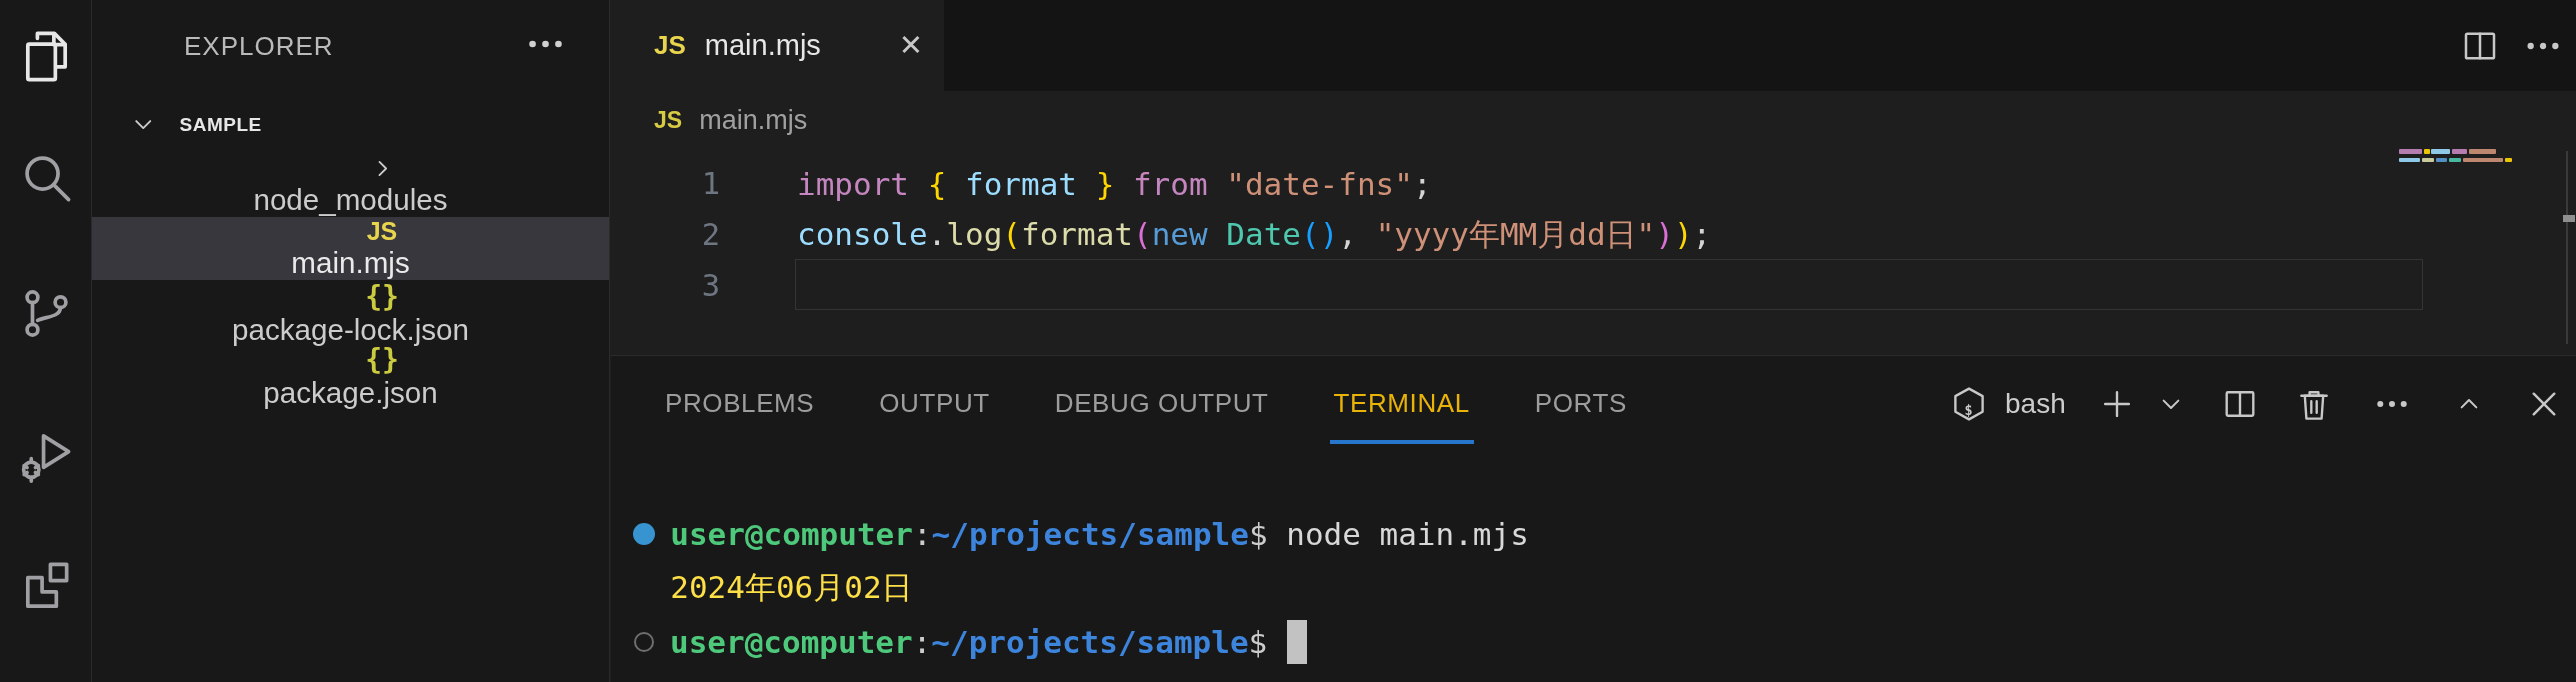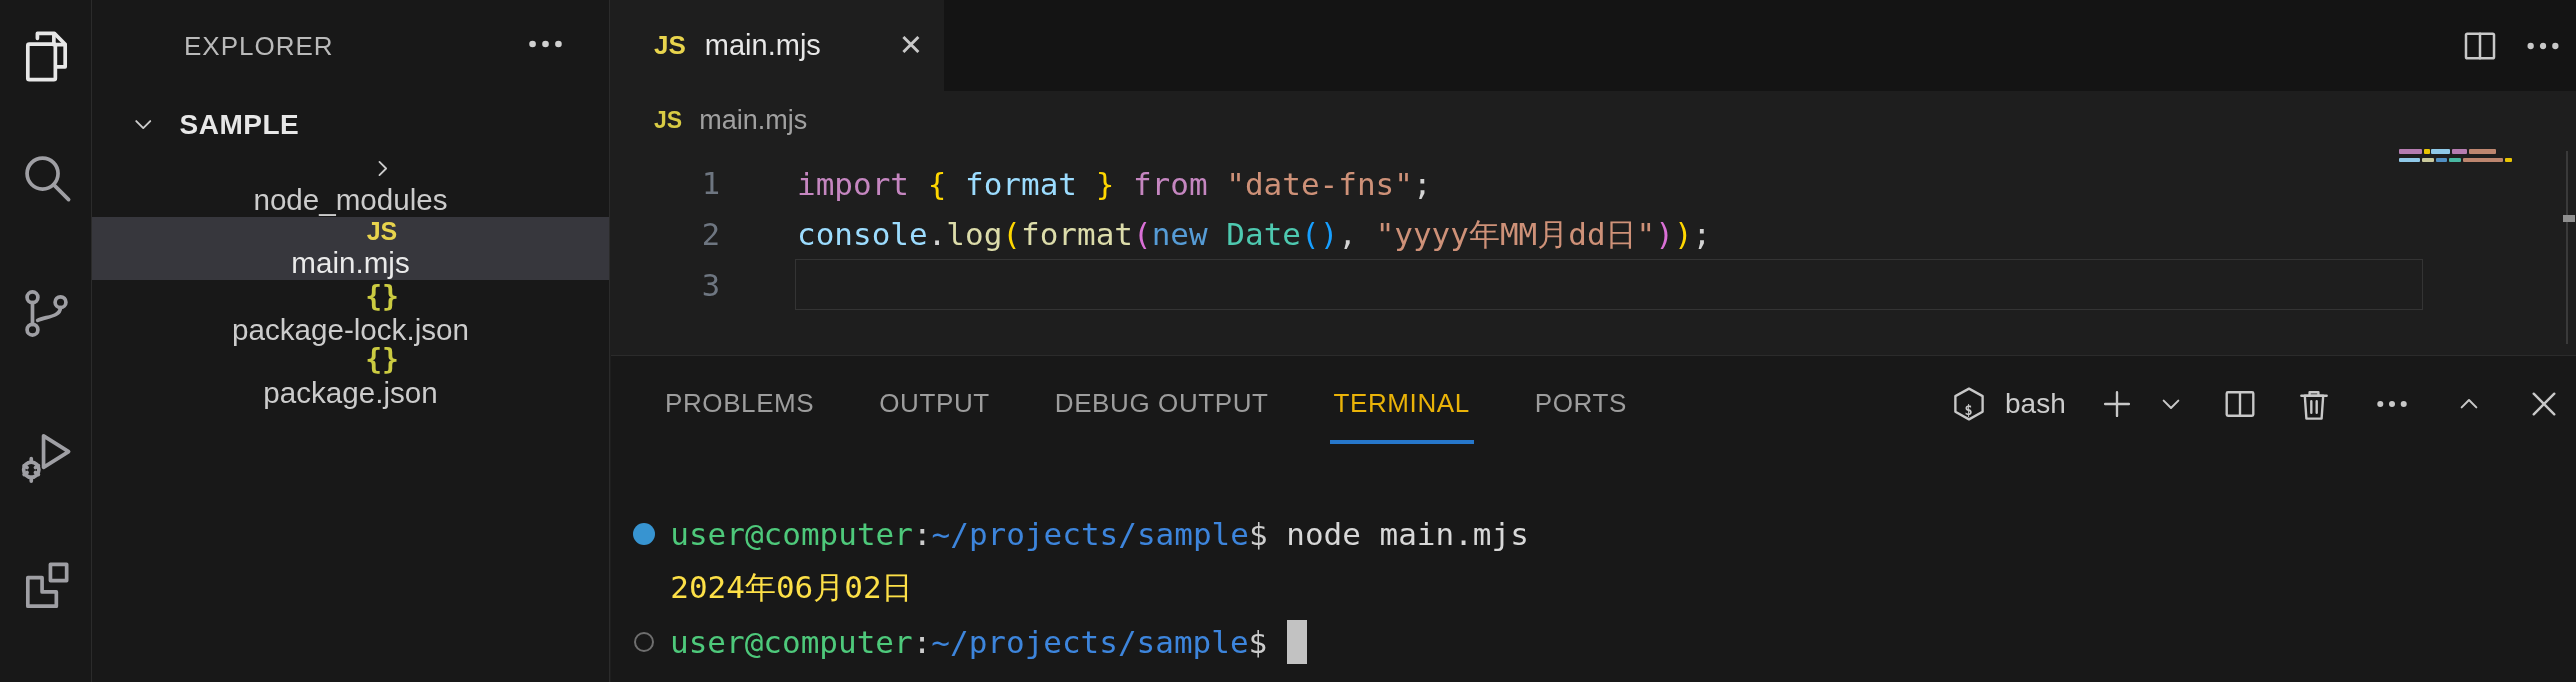--- a/index.html
+++ b/index.html
@@ -18,21 +18,21 @@
 
   
   .sidebar{position:absolute;left:92px;top:0;width:518px;height:683px;background:#181818;
     border-right:1px solid #2b2b2b;box-sizing:border-box;color:#cccccc;}
   .sb-title{position:absolute;left:92px;top:30.5px;font-size:26px;letter-spacing:1px;color:#bababa;white-space:nowrap;}
   .sb-more{position:absolute;left:427px;top:23px;width:53px;height:42px;color:#d0d0d0;cursor:pointer;}
   .sb-more svg{width:53px;height:42px;}
   .sb-section{position:absolute;left:0;top:95px;width:100%;height:59px;display:flex;align-items:center;cursor:pointer;}
   .sb-section .chev{margin-left:36px;width:30.5px;color:#cccccc;}
   .sb-section .chev svg{width:30.5px;height:30.5px;}
-  .sb-section-label{margin-left:21px;font-weight:bold;font-size:28px;color:#e7e7e7;letter-spacing:0.5px;}
+  .sb-section-label{margin-left:21px;font-weight:bold;font-size:19px;color:#e7e7e7;letter-spacing:0.5px;}
   .sb-files{position:absolute;left:0;top:154px;width:100%;}
   .file-row{height:63px;display:flex;align-items:center;font-size:29.6px;color:#cccccc;cursor:pointer;flex-direction:column;}
   .file-row.selected{background:#37373d;color:#eaeaea;}
   .file-icon{width:36px;margin-left:80px;margin-right:17px;flex:none;display:flex;justify-content:center;align-items:center;}
   .file-icon svg{width:29px;height:29px;color:#cccccc;}
   .badge-js{font-weight:bold;font-size:25px;color:#e8d44d;letter-spacing:0;}
   .badge-json{font-family:"DejaVu Sans Mono",monospace;font-weight:bold;font-size:28px;color:#cbcb41;}
   .file-label{white-space:nowrap;}
 
   
@@ -74,21 +74,21 @@
   .panel-actions .ic{cursor:pointer;display:flex;align-items:center;}
   .panel-actions svg{width:38px;height:38px;}
   .shell-label{margin-left:17px;font-size:28px;color:#cccccc;cursor:pointer;}
   .terminal{position:absolute;top:151px;left:0;font-family:"DejaVu Sans Mono",monospace;font-size:31px;color:#cccccc;}
   .t-line{height:54px;display:flex;align-items:center;white-space:pre;}
   .t-deco{flex:none;border-radius:50%;box-sizing:border-box;}
   .t-deco.filled{width:22px;height:22px;margin-left:22px;margin-right:15.3px;}
   .t-deco.outline{width:20px;height:20px;margin-left:23px;margin-right:16px;border:2.9px solid #6e6e6e;background:transparent!important;}
   .t-deco.none{width:22px;height:22px;margin-left:22px;margin-right:15.3px;visibility:hidden;}
   .t-cursor{display:inline-block;width:20px;height:44px;vertical-align:middle;margin-left:1px;}
-  .b{font-weight:normal;text-align:center;}
+  .b{font-weight:bold;text-align:center;}
 </style>
 </head>
 <body>
 
 <div class="app">
 
   <nav class="activitybar" id="activitybar">
       <div class="ab-item active" style="top: 27px;">
         <span>
           <svg viewBox="0 0 24 24">

